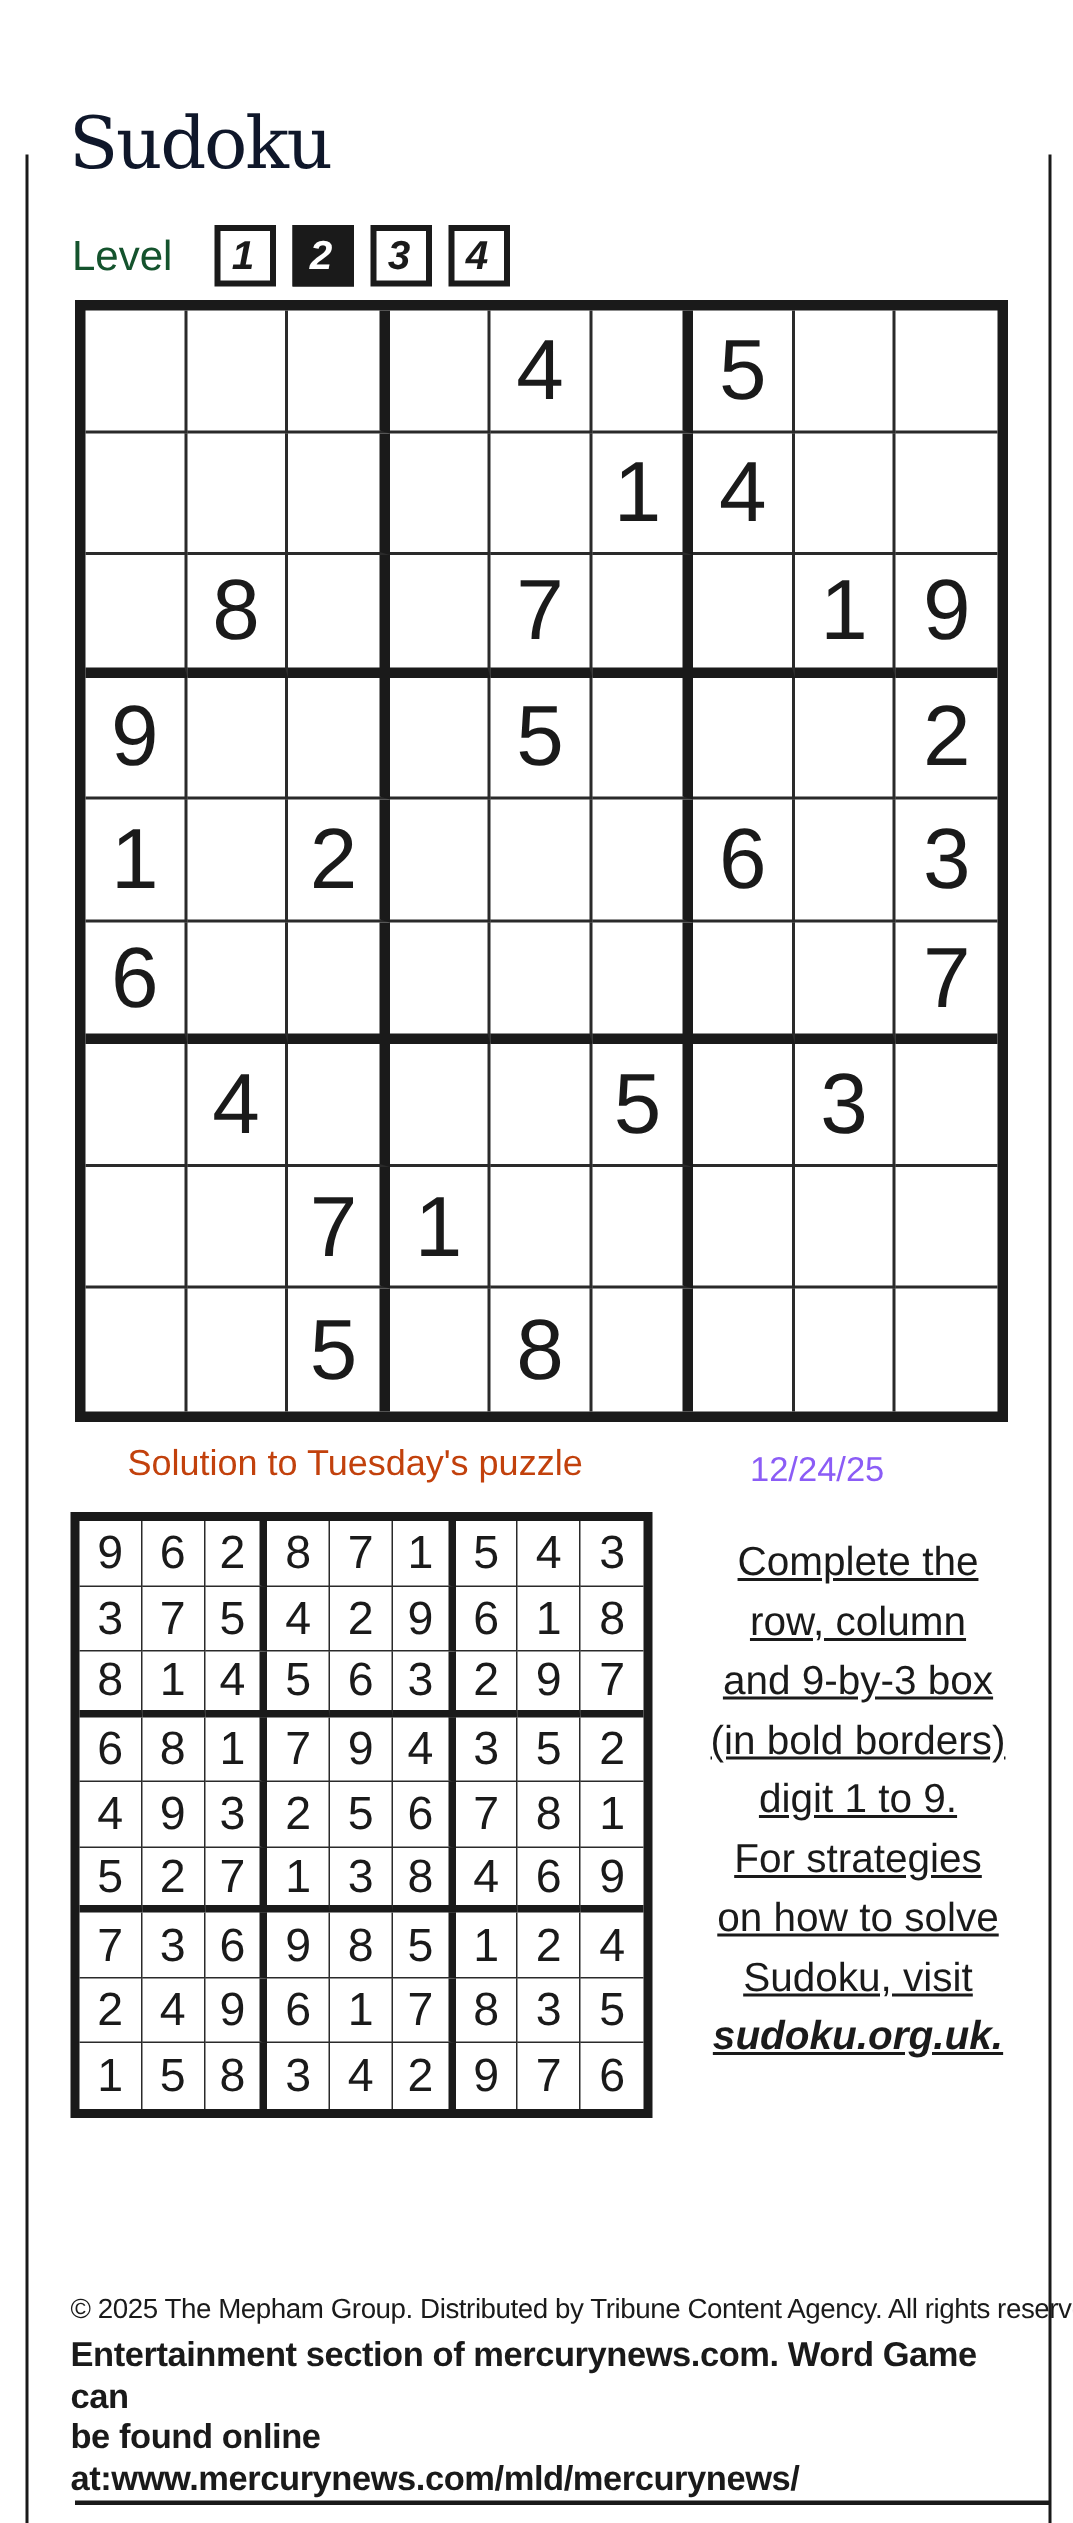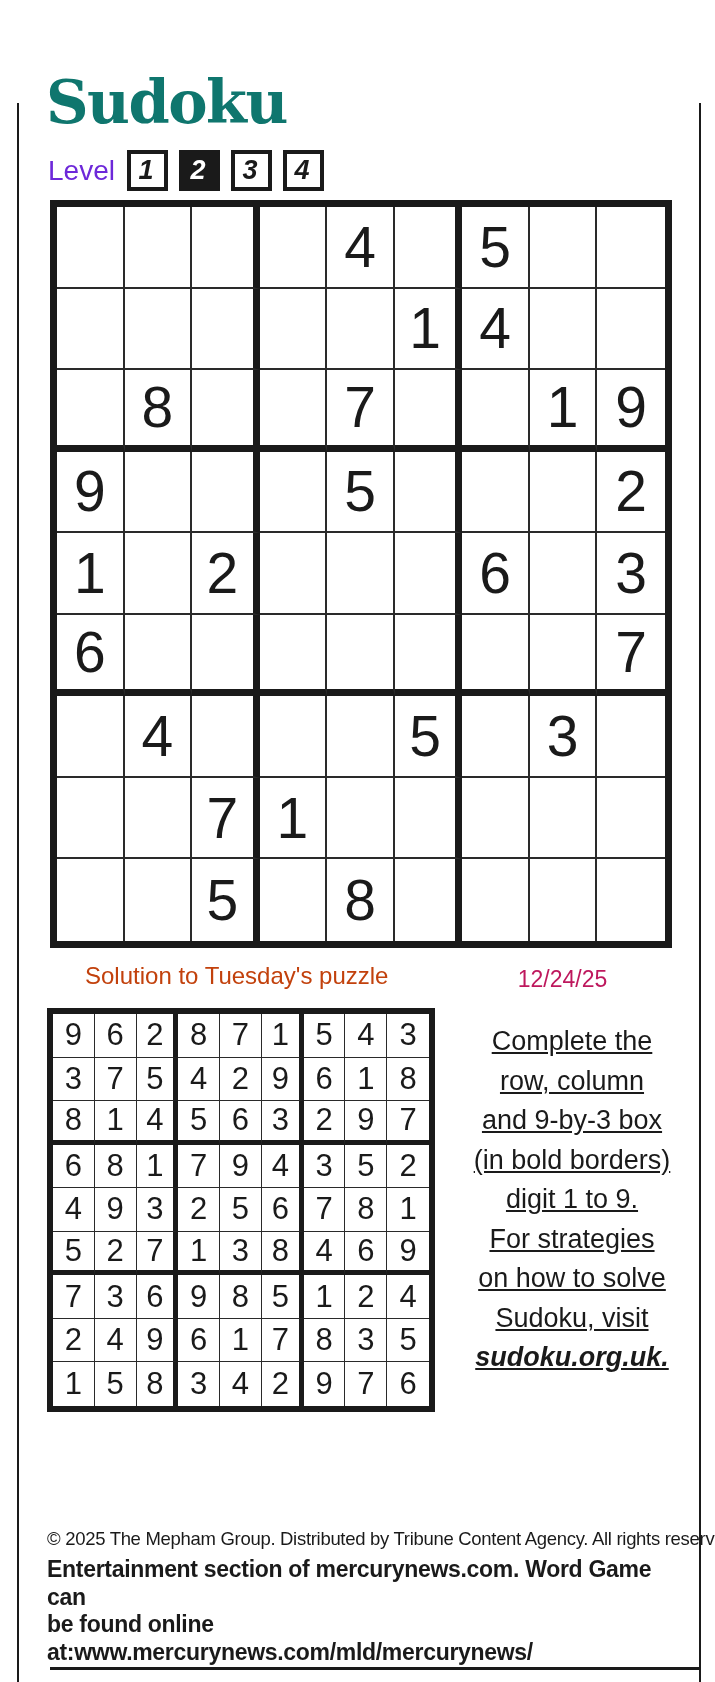--- a/index.html
+++ b/index.html
@@ -8,26 +8,26 @@
   .page {
     position:relative; width:715px; height:1682px; background:#fff;
     overflow:hidden;
   }
   .vrule { position:absolute; width:2px; background:#1a1a1a; top:103px; bottom:0; }
   .vrule.left { left:17px; }
   .vrule.right { left:699px; }
 
   .title {
     position:absolute; left:46px; top:68px;
-    font-family:"DejaVu Serif", serif; font-weight:700;
-    font-size:59px; letter-spacing:-1.5px; color:#0f766e;
+    font-family:"DejaVu Serif", serif; font-weight:400;
+    font-size:48px; letter-spacing:-1.5px; color:#0f172a;
   }
 
   .level-row { position:absolute; left:48px; top:150px; display:flex; align-items:center; }
-  .level-label { font-size:28px; color:#6d28d9; margin-right:12px; }
+  .level-label { font-size:28px; color:#14532d; margin-right:28px; }
   .level-box {
     width:41px; height:41px; border:4px solid #1a1a1a; margin-right:11px;
     display:flex; align-items:center; justify-content:center;
     font-style:italic; font-weight:bold; font-size:27px; color:#1a1a1a;
     background:#fff; padding-right:3px;
   }
   .level-box.selected { background:#1a1a1a; color:#fff; }
 
   .grid {
     position:absolute; display:grid; background:#fff;
@@ -44,22 +44,22 @@
   }
   .grid.main .cell.thickR { border-right:7px solid #1a1a1a; }
   .grid.main .cell.thickB { border-bottom:7px solid #1a1a1a; }
   .grid.main .cell.lastC { border-right:none; }
   .grid.main .cell.lastR { border-bottom:none; }
 
   .solution-caption {
     position:absolute; left:85px; top:962px; font-size:24px; color:#c2410c;
   }
   .puzzle-date {
-    position:absolute; left:490px; top:966px; width:145px; text-align:center;
-    font-size:23px; color:#be185d;
+    position:absolute; left:500px; top:966px; width:145px; text-align:left;
+    font-size:23px; color:#8b5cf6;
   }
 
   .grid.solution {
     left:47px; top:1008px; width:388px; height:404px;
     border-width:6px;
     grid-template-columns:repeat(9,1fr); grid-template-rows:repeat(9,1fr);
   }
   .grid.solution .cell {
     border-right:1.5px solid #2a2a2a; border-bottom:1.5px solid #2a2a2a;
     display:flex; align-items:center; justify-content:center;

